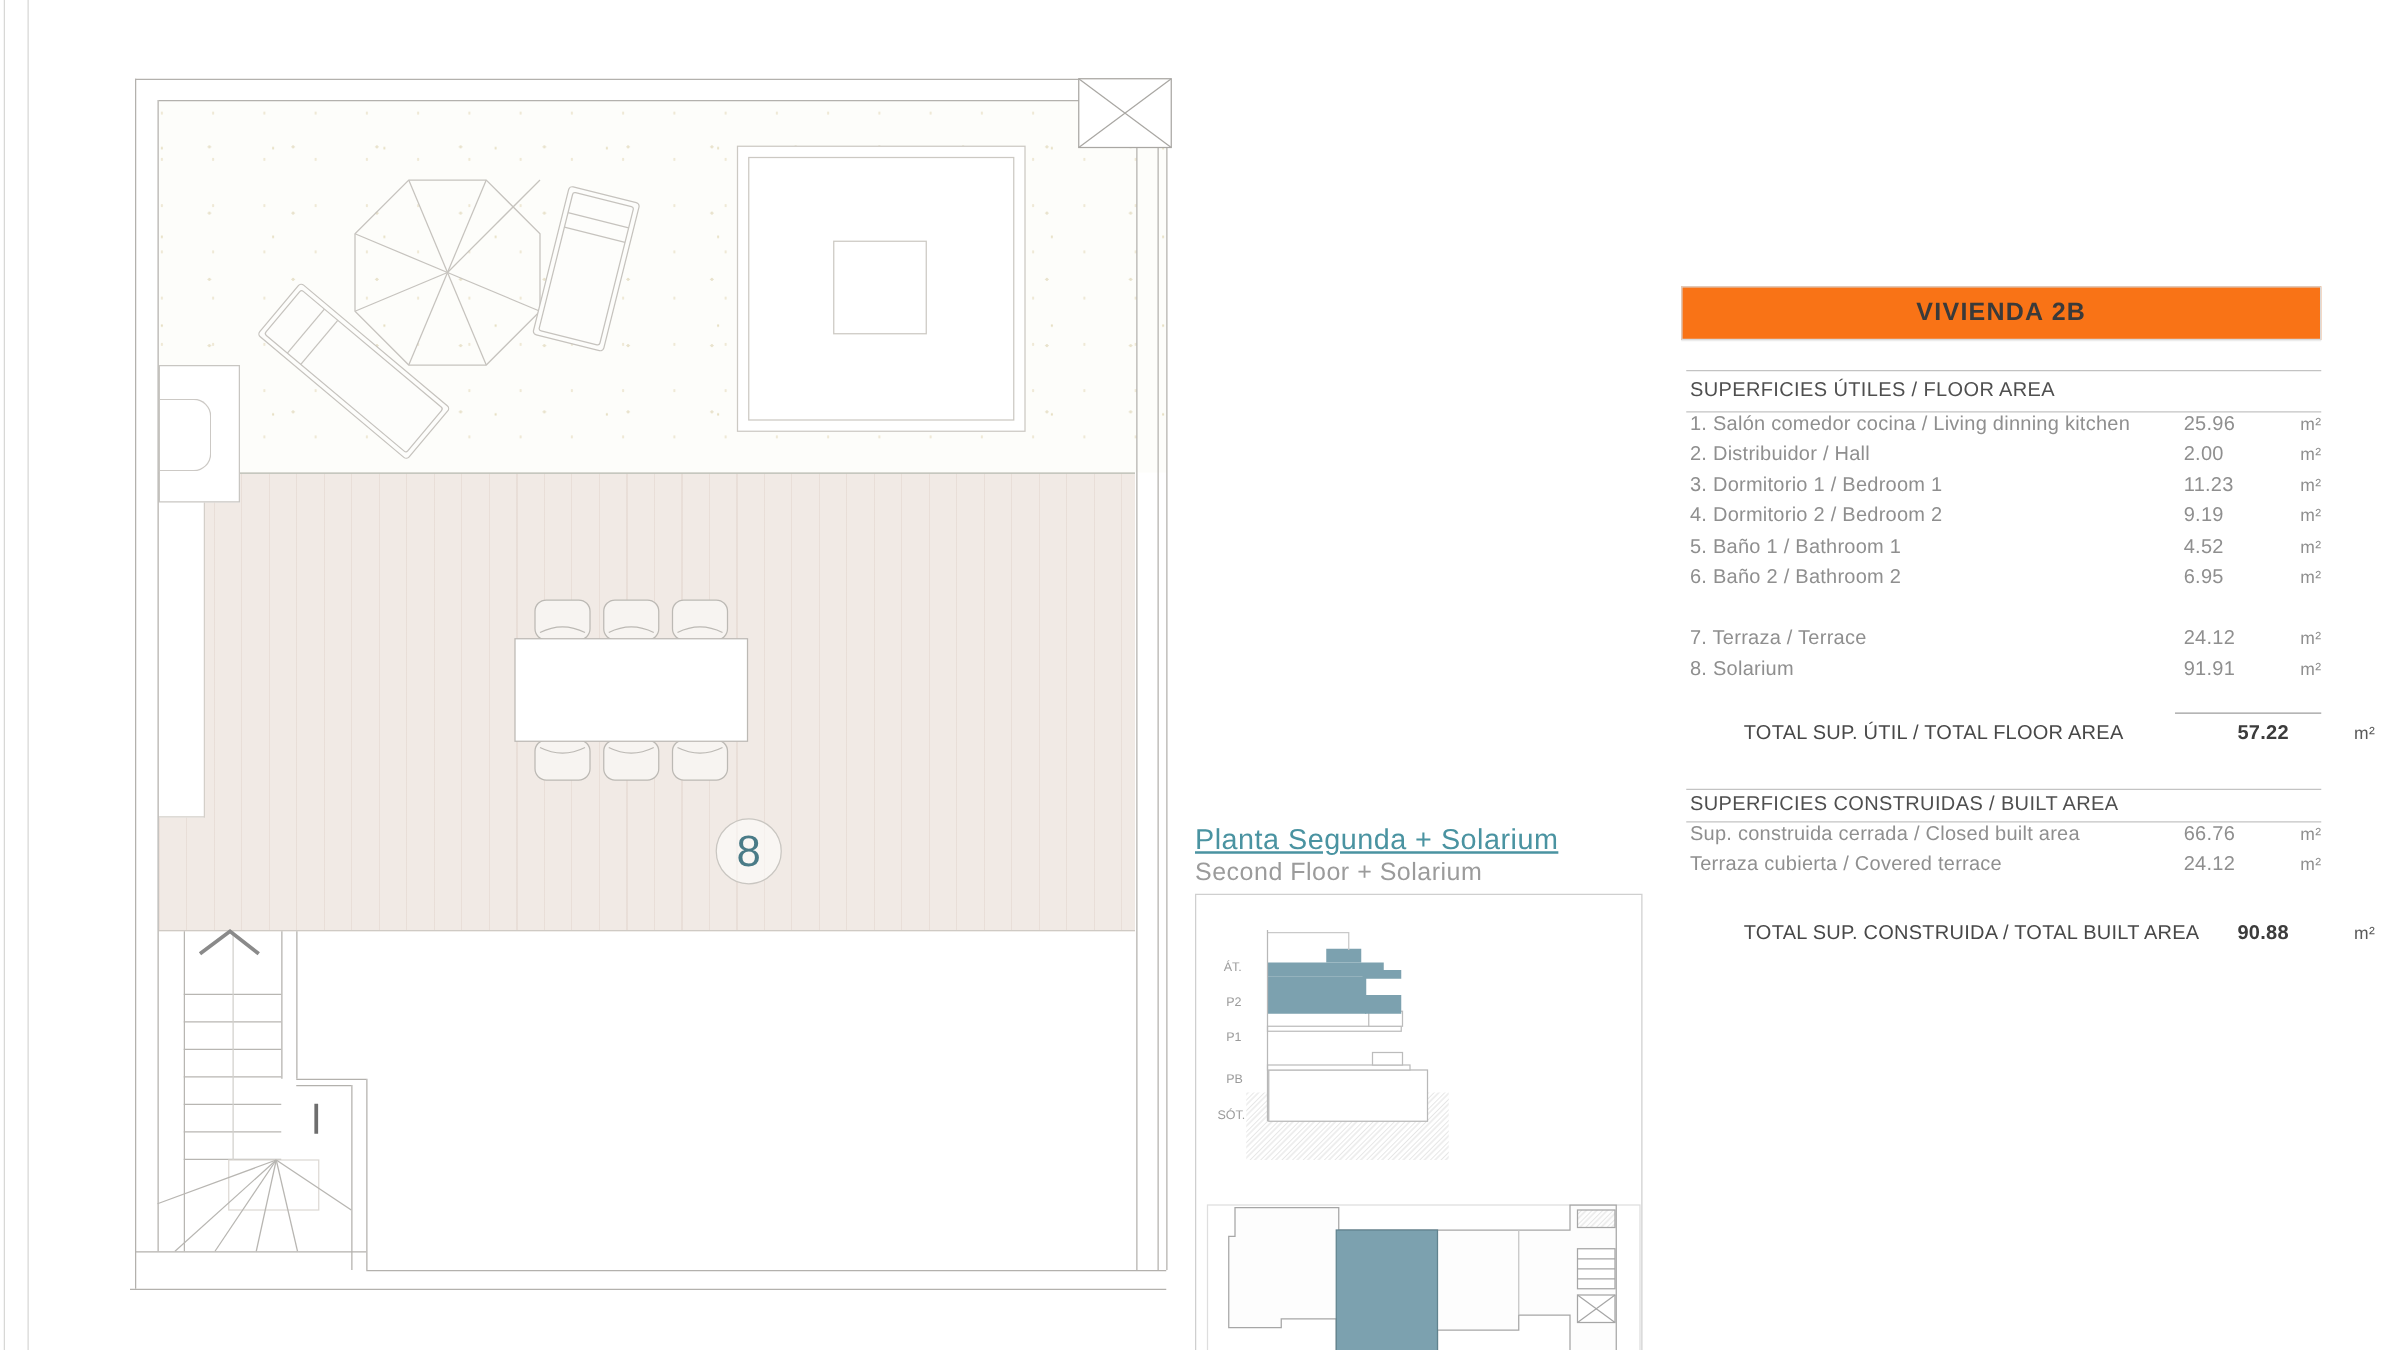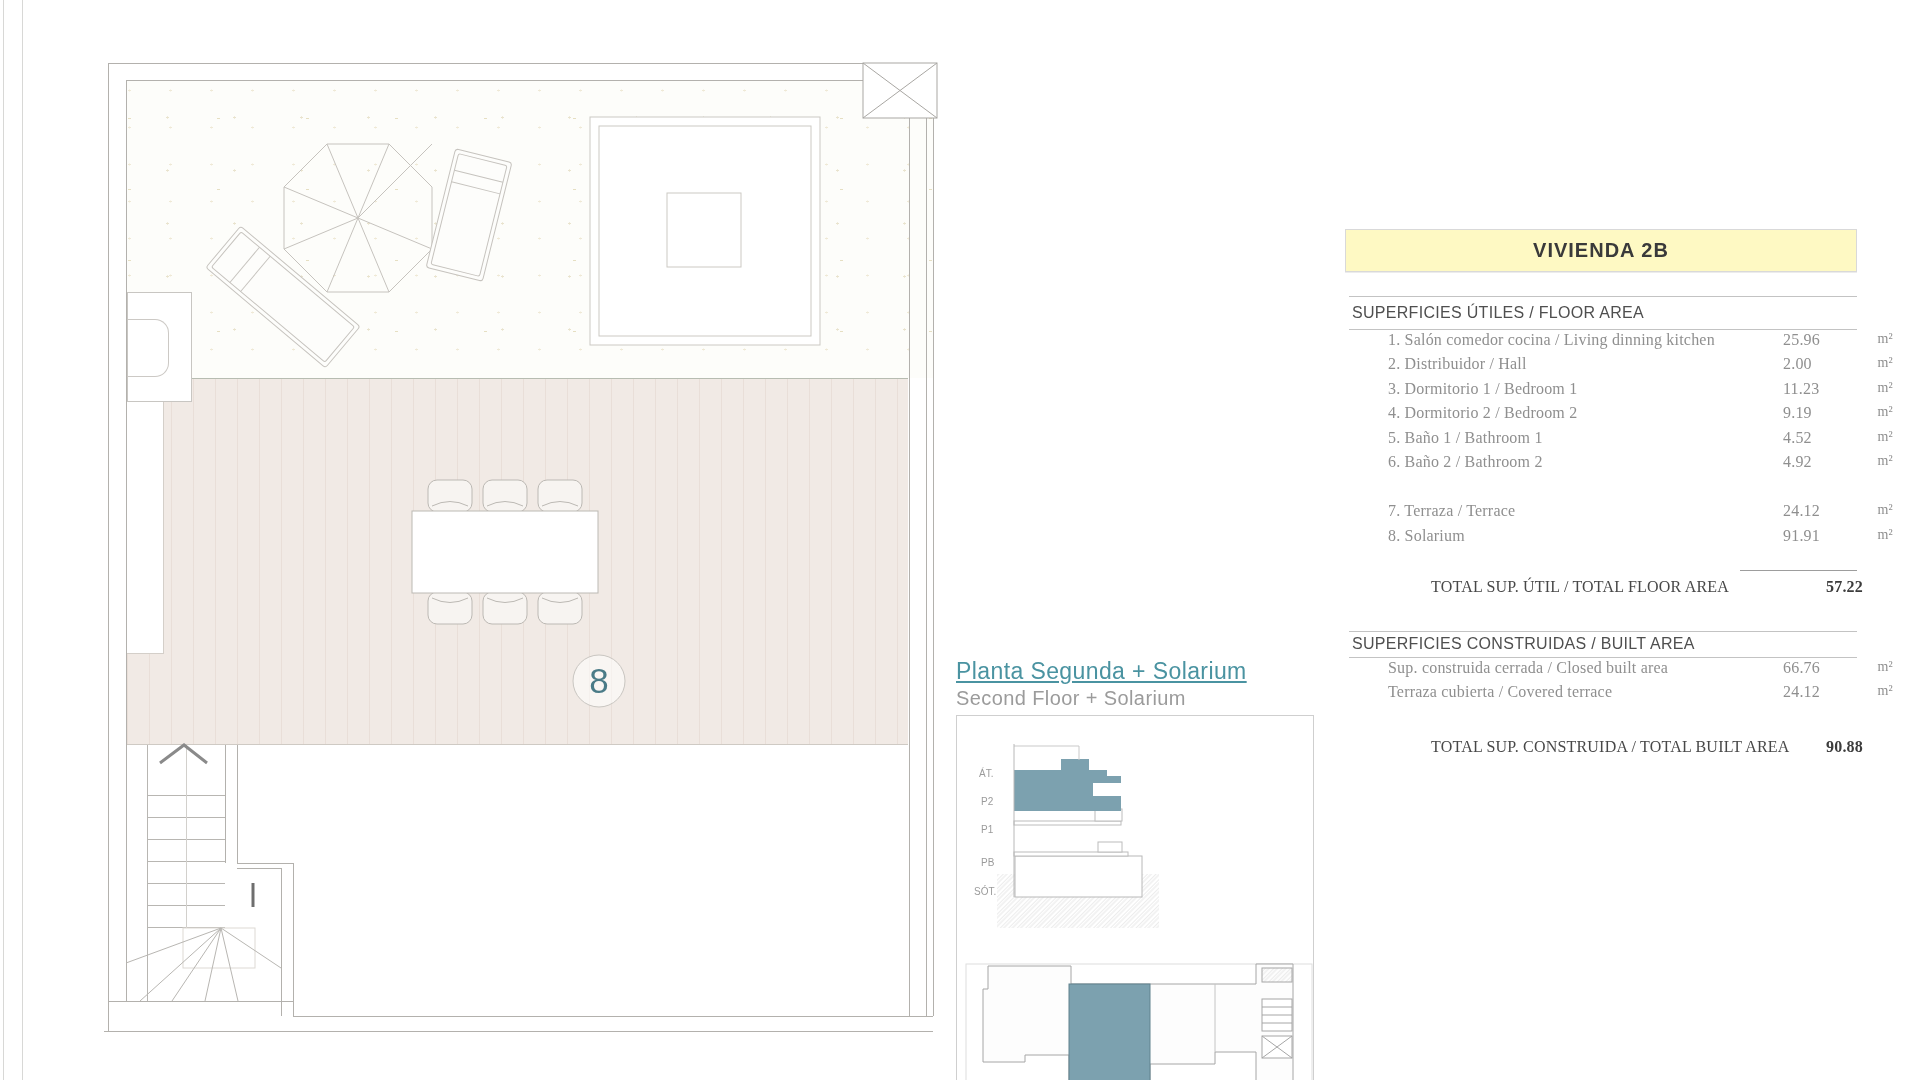--- a/index.html
+++ b/index.html
@@ -18,26 +18,26 @@
     background-position:7px 11px, 23px 29px, 47px 3px;}
   .zone-band{position:absolute;left:127px;top:378px;width:781px;height:365px;
     background-color:#f1eae5;
     background-image:repeating-linear-gradient(to right, rgba(160,120,100,0.10) 0, rgba(160,120,100,0.10) 1px, transparent 1px, transparent 22px);
     border-top:1px solid #b7bcb1;border-bottom:1px solid #cfcac4;}
   .zone-notch{position:absolute;left:127px;top:400px;width:36px;height:253px;background:#ffffff;border-right:1px solid #d4cfc9;border-bottom:1px solid #d4cfc9;}
   .planter{position:absolute;left:127px;top:292px;width:63px;height:108px;background:#ffffff;border:1px solid #c8c6c2;}
   .planter-inner{position:absolute;left:0;top:26px;width:40px;height:56px;background:#ffffff;border:1px solid #ccc9c5;border-left:none;border-radius:0 14px 14px 0;}
   .plan-svg{position:absolute;left:0;top:0;}
   
-  .title-box{position:absolute;left:1345px;top:229px;width:510px;height:41px;background:#fef9c3;
+  .title-box{position:absolute;left:1345px;top:229px;width:510px;height:41px;background:#f97316;
     border:1px solid #d9d9d9;box-shadow:0 1px 0 #ececec;display:flex;align-items:center;justify-content:center;}
   .title-box span{font-size:20px;font-weight:bold;letter-spacing:1px;color:#3a3a3a;}
   .hline{position:absolute;height:1px;background:#c3c3c3;}
   .thead{position:absolute;left:1352px;font-size:16px;color:#4f4f4f;letter-spacing:0.3px;}
-  .row{position:absolute;left:1388px;width:505px;height:22px;display:flex;font-size:16px;color:#8f8f8f;letter-spacing:0.2px;font-family:Liberation Serif, serif;}
+  .row{position:absolute;left:1352px;width:505px;height:22px;display:flex;font-size:16px;color:#8f8f8f;letter-spacing:0.2px;}
   .row .lbl{flex:1;text-align:left;}
   .row .val{width:64px;}
   .row .unit{width:46px;text-align:right;font-size:14px;}
   .row.total{color:#484848;margin-left:43px;}
   .row.total .val{font-weight:bold;color:#3c3c3c;}
   .row.total .unit{color:#5a5a5a;}
   
   .cap-title{position:absolute;left:956px;top:658px;font-size:23px;letter-spacing:0.4px;color:#4a93a1;text-decoration:underline;}
   .cap-sub{position:absolute;left:956px;top:687px;font-size:20px;letter-spacing:0.4px;color:#9b9b9b;}
   .key-box{position:absolute;left:956px;top:715px;width:356px;height:400px;background:#fff;border:1px solid #cfcfcf;}
@@ -199,21 +199,21 @@
     <span class="val">9.19</span>
     <span class="unit">m²</span>
   </div>
   <div class="row" style="top:429px;">
     <span class="lbl">5. Baño 1 / Bathroom 1</span>
     <span class="val">4.52</span>
     <span class="unit">m²</span>
   </div>
   <div class="row" style="top:453px;">
     <span class="lbl">6. Baño 2 / Bathroom 2</span>
-    <span class="val">4.92</span>
+    <span class="val">6.95</span>
     <span class="unit">m²</span>
   </div>
   <div class="row" style="top:502px;">
     <span class="lbl">7. Terraza / Terrace</span>
     <span class="val">24.12</span>
     <span class="unit">m²</span>
   </div>
   <div class="row" style="top:527px;">
     <span class="lbl">8. Solarium</span>
     <span class="val">91.91</span>

